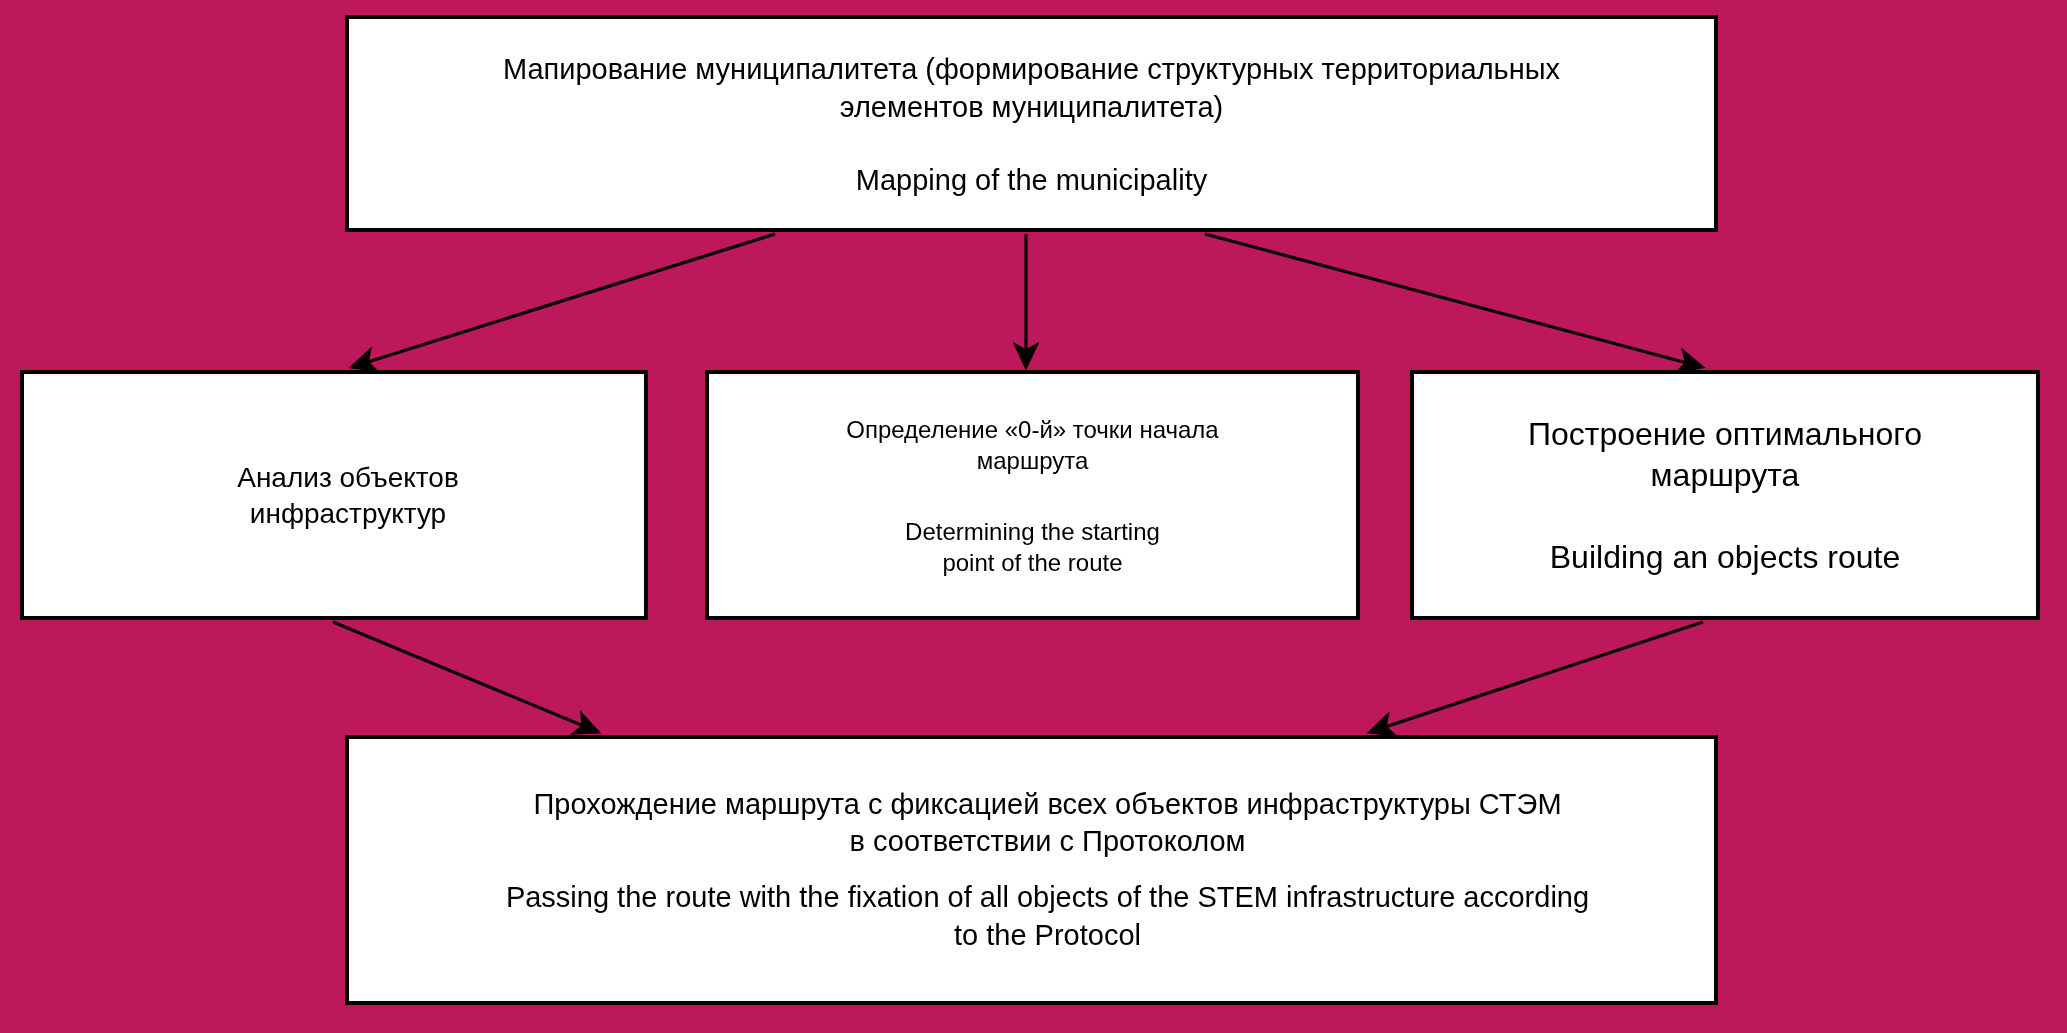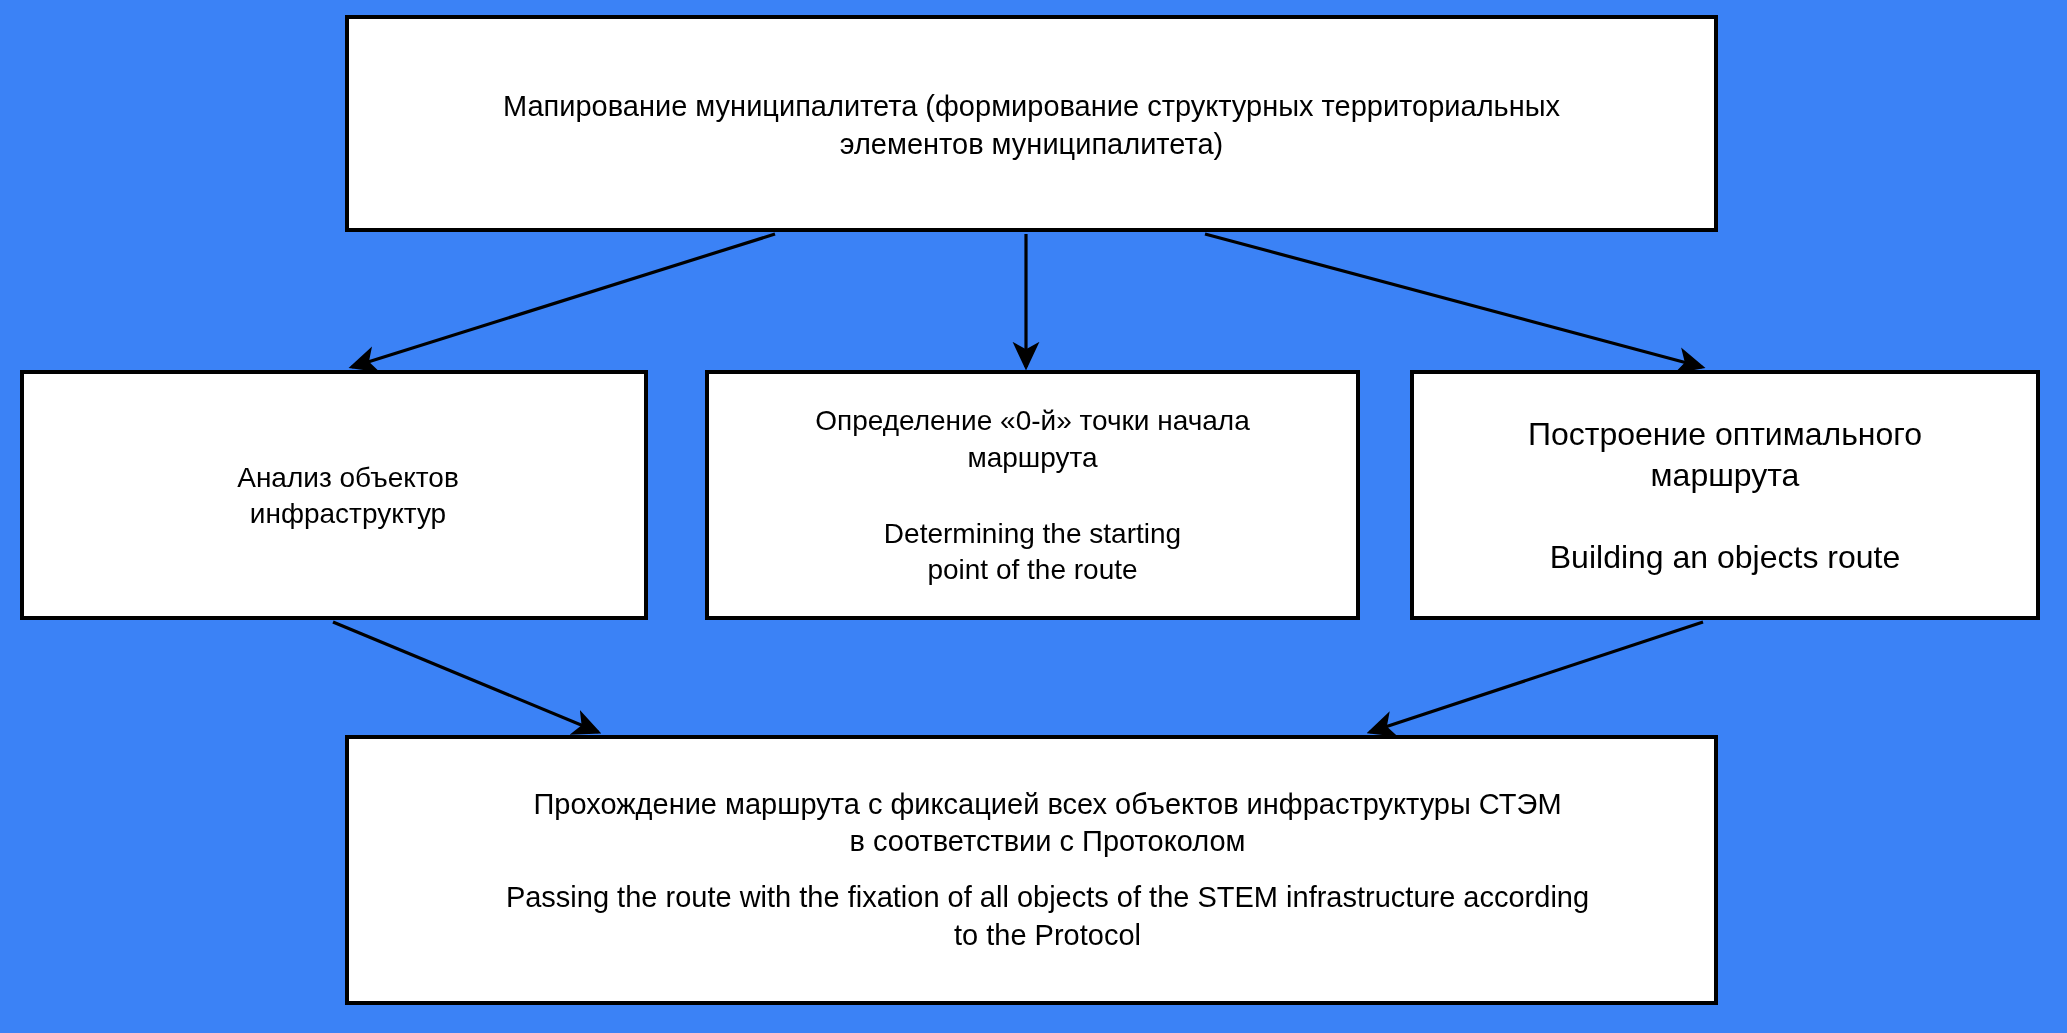--- a/index.html
+++ b/index.html
@@ -2,21 +2,21 @@
 <html><head>
 <meta charset="utf-8">
 <style>
   html,body{margin:0;padding:0;background:#ffffff;}
   body{
     width:2067px;height:1033px;
     font-family:"Liberation Sans","DejaVu Sans",sans-serif;
     color:#000000;
     overflow:hidden;
   }
-  #stage{position:relative;width:2067px;height:1033px;background:#3b82f6;}
+  #stage{position:relative;width:2067px;height:1033px;background:#be185d;}
   svg.arrows{position:absolute;left:0;top:0;width:2067px;height:1033px;pointer-events:none;}
   .node{
     position:absolute;
     box-sizing:border-box;
     border:4px solid #000;
     background:#ffffff;
     display:flex;
     flex-direction:column;
     align-items:center;
     justify-content:center;
@@ -24,21 +24,21 @@
     line-height:1.30;
   }
   .node .ru{white-space:pre-line;}
   .node .en{white-space:pre-line;}
   
   #node-mapping{left:345px;top:15px;width:1373px;height:217px;font-size:29px;}
   #node-mapping .ru{margin:0 0 0 0;padding-top:4px;}
   #node-mapping .en{margin-top:36px;}
   
   #node-analysis{left:20px;top:370px;width:628px;height:250px;font-size:28px;padding-left:28px;}
-  #node-startpoint{left:705px;top:370px;width:655px;height:250px;font-size:28px;}
+  #node-startpoint{left:705px;top:370px;width:655px;height:250px;font-size:24px;}
   #node-route{left:1410px;top:370px;width:630px;height:250px;font-size:32px;}
   .row-mid .ru{padding-top:2px;}
   .row-mid .en{margin-top:40px;}
   
   #node-passing{left:345px;top:735px;width:1373px;height:270px;font-size:29px;padding-left:32px;}
   #node-passing .en{margin-top:18px;}
 </style>
 </head>
 <body>
 
@@ -58,20 +58,21 @@
     <line x1="1205" y1="234" x2="1702" y2="367" stroke="#000" stroke-width="3.2" marker-end="url(#ah)"></line>
 
     <line x1="333" y1="622" x2="598" y2="732" stroke="#000" stroke-width="3.2" marker-end="url(#ah)"></line>
 
     <line x1="1703" y1="622" x2="1370" y2="732" stroke="#000" stroke-width="3.2" marker-end="url(#ah)"></line>
   </svg>
 
   <div class="node" id="node-mapping">
     <div class="ru">Мапирование муниципалитета (формирование структурных территориальных
 элементов муниципалитета)</div>
+    <div class="en">Mapping of the municipality</div>
   </div>
 
   <div class="node row-mid" id="node-analysis">
     <div class="ru">Анализ объектов
 инфраструктур</div>
   </div>
 
   <div class="node row-mid" id="node-startpoint">
     <div class="ru">Определение «0-й» точки начала
 маршрута</div>

